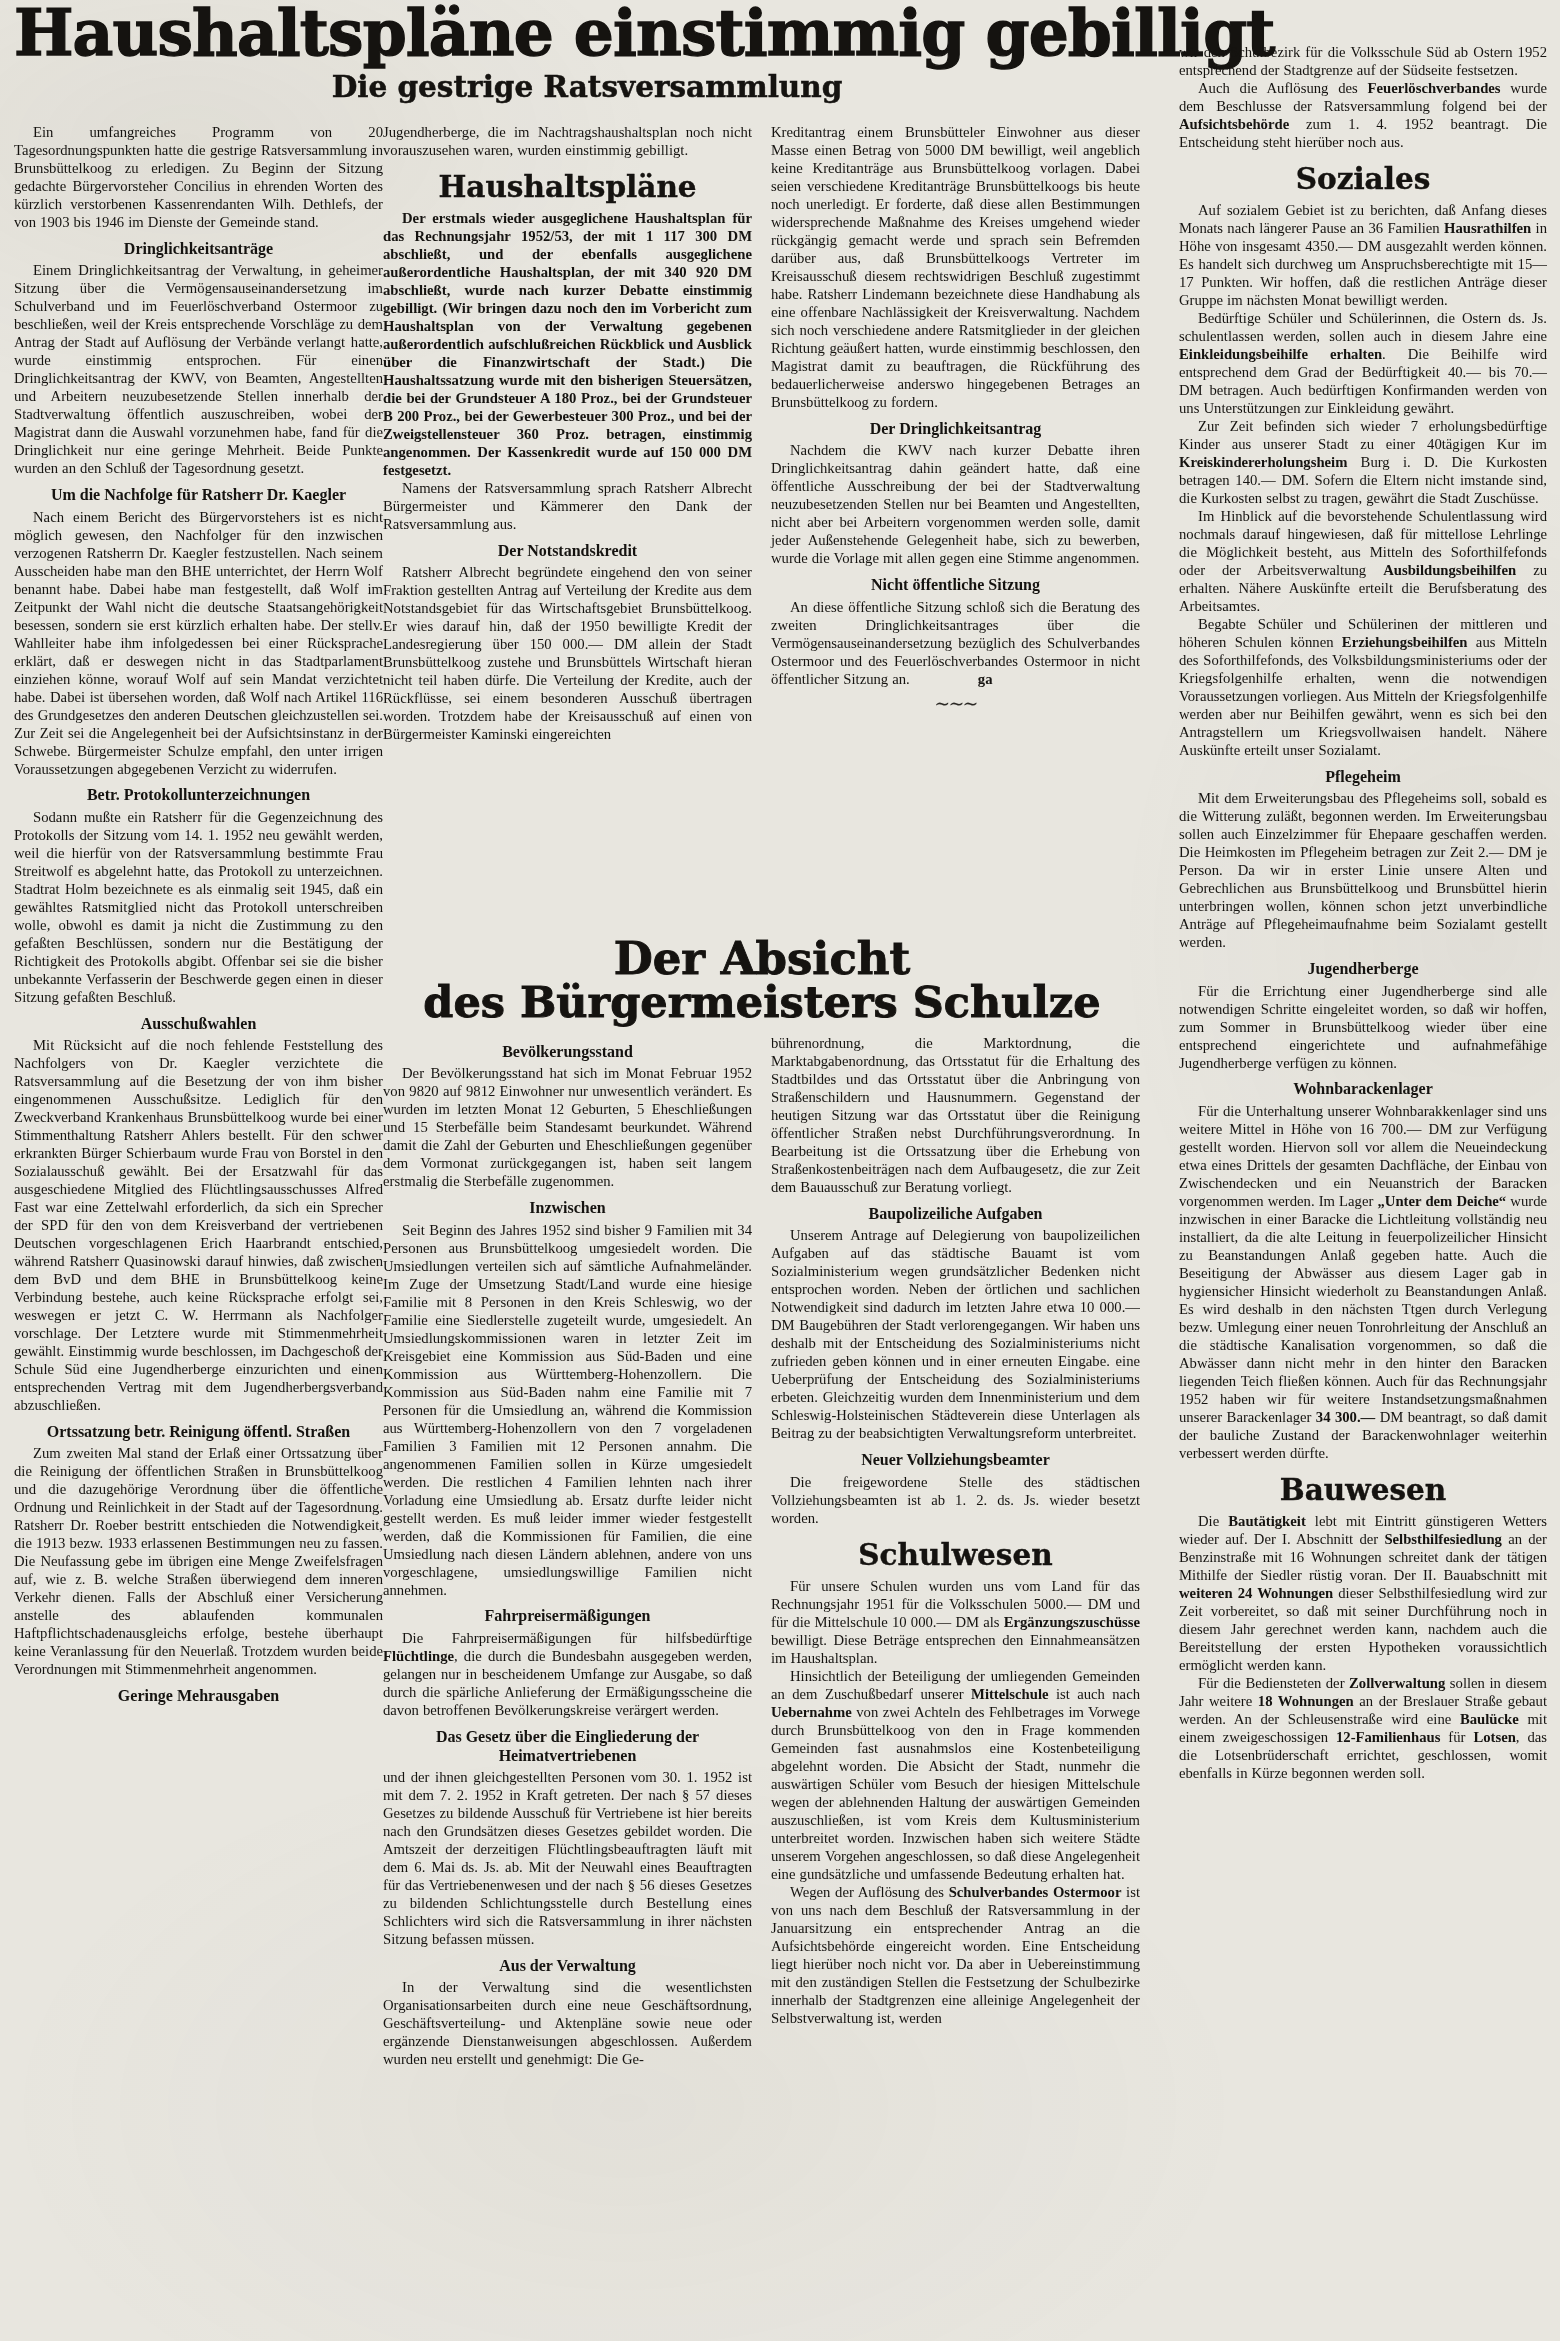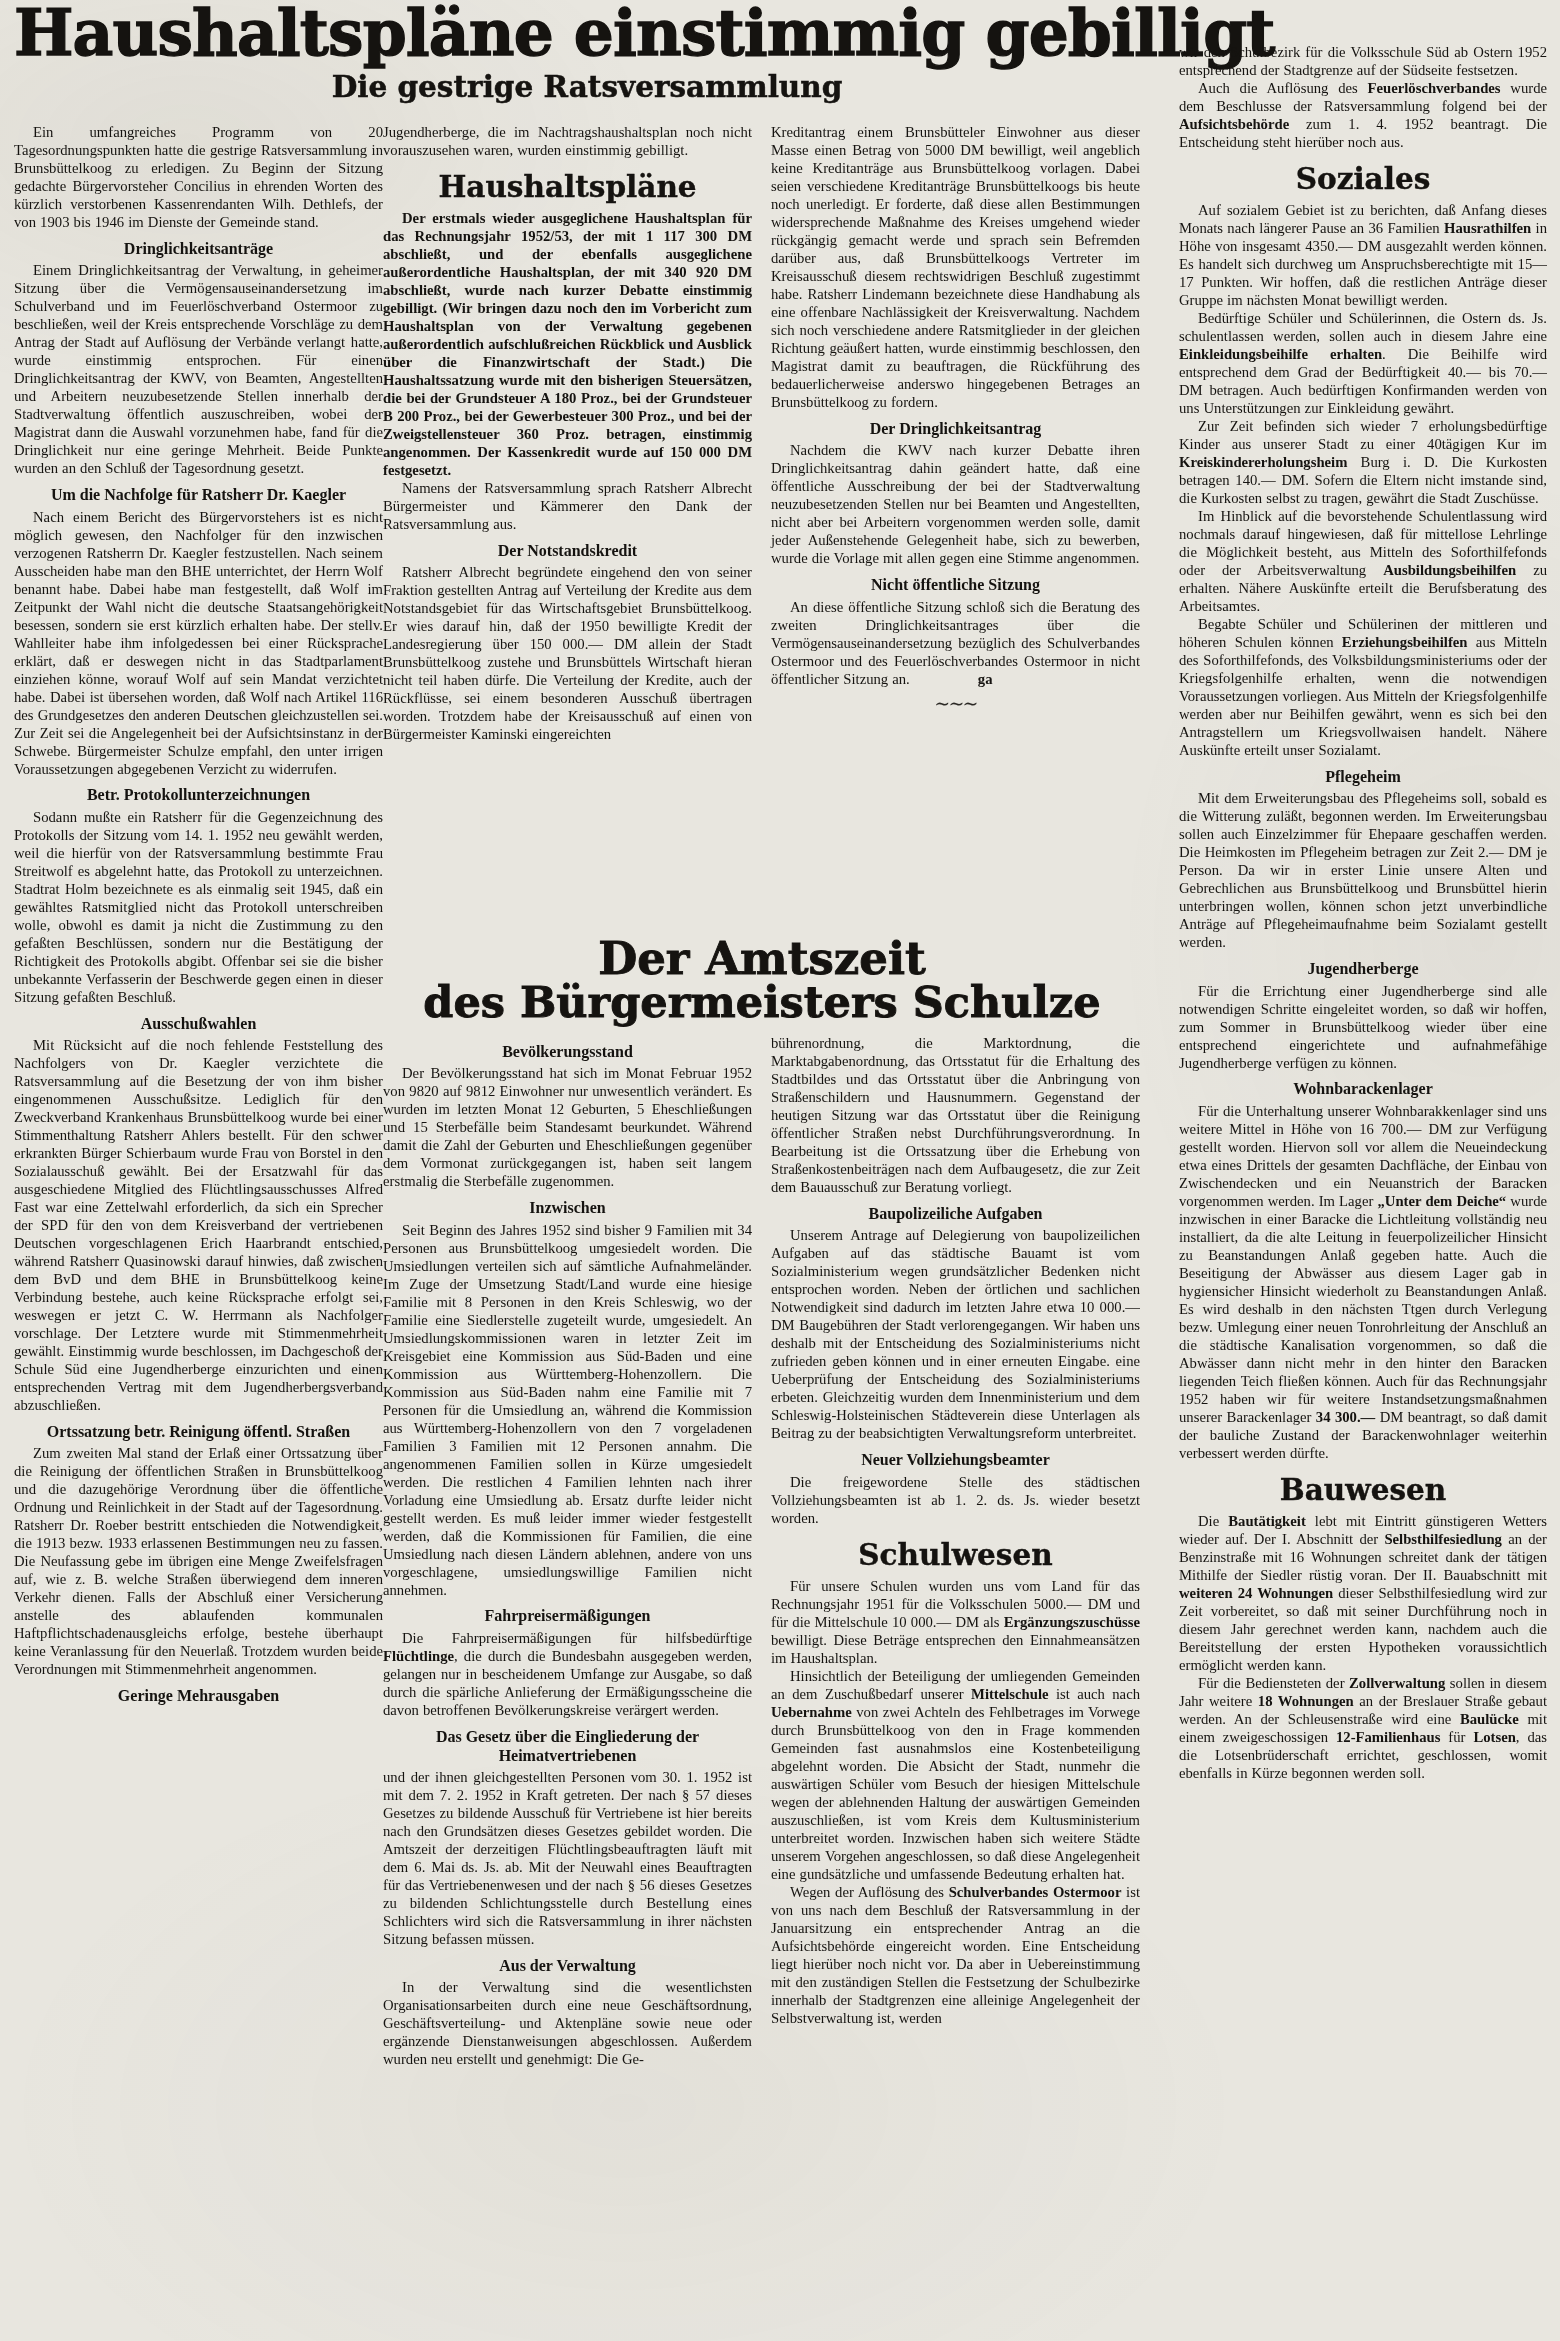--- a/index.html
+++ b/index.html
@@ -101,21 +101,21 @@
           <div class="col" data-col="col3_top">
               <p class="cont">Kreditantrag einem Brunsbütteler Einwohner aus dieser Masse einen Betrag von 5000 DM bewilligt, weil angeblich keine Kreditanträge aus Brunsbüttelkoog vorlagen. Dabei seien verschiedene Kreditanträge Brunsbüttelkoogs bis heute noch unerledigt. Er forderte, daß diese allen Bestimmungen widersprechende Maßnahme des Kreises umgehend wieder rückgängig gemacht werde und sprach sein Befremden darüber aus, daß Brunsbüttelkoogs Vertreter im Kreisausschuß diesem rechtswidrigen Beschluß zugestimmt habe. Ratsherr Lindemann bezeichnete diese Handhabung als eine offenbare Nachlässigkeit der Kreisverwaltung. Nachdem sich noch verschiedene andere Ratsmitglieder in der gleichen Richtung geäußert hatten, wurde einstimmig beschlossen, den Magistrat damit zu beauftragen, die Rückführung des bedauerlicherweise anderswo hingegebenen Betrages an Brunsbüttelkoog zu fordern.</p>
               <h3>Der Dringlichkeitsantrag</h3>
               <p>Nachdem die KWV nach kurzer Debatte ihren Dringlichkeitsantrag dahin geändert hatte, daß eine öffentliche Ausschreibung der bei der Stadtverwaltung neuzubesetzenden Stellen nur bei Beamten und Angestellten, nicht aber bei Arbeitern vorgenommen werden solle, damit jeder Außenstehende Gelegenheit habe, sich zu bewerben, wurde die Vorlage mit allen gegen eine Stimme angenommen.</p>
               <h3>Nicht öffentliche Sitzung</h3>
               <p>An diese öffentliche Sitzung schloß sich die Beratung des zweiten Dringlichkeitsantrages über die Vermögensauseinandersetzung bezüglich des Schulverbandes Ostermoor und des Feuerlöschverbandes Ostermoor in nicht öffentlicher Sitzung an.<span class="sig">ga</span></p>
               <div class="squiggle">∼∼∼</div>
             </div>
         </div>
         <div class="mid-headline">
-          <div class="l1">Der Amtszeit</div>
+          <div class="l1">Der Absicht</div>
           <div class="l2">des Bürgermeisters Schulze</div>
         </div>
         <div class="band band-bottom">
           <div class="col" data-col="col2_bottom">
               <h3>Bevölkerungsstand</h3>
               <p>Der Bevölkerungsstand hat sich im Monat Februar 1952 von 9820 auf 9812 Einwohner nur unwesentlich verändert. Es wurden im letzten Monat 12 Geburten, 5 Eheschließungen und 15 Sterbefälle beim Standesamt beurkundet. Während damit die Zahl der Geburten und Eheschließungen gegenüber dem Vormonat zurückgegangen ist, haben seit langem erstmalig die Sterbefälle zugenommen.</p>
               <h3>Inzwischen</h3>
               <p>Seit Beginn des Jahres 1952 sind bisher 9 Familien mit 34 Personen aus Brunsbüttelkoog umgesiedelt worden. Die Umsiedlungen verteilen sich auf sämtliche Aufnahmeländer. Im Zuge der Umsetzung Stadt/Land wurde eine hiesige Familie mit 8 Personen in den Kreis Schleswig, wo der Familie eine Siedlerstelle zugeteilt wurde, umgesiedelt. An Umsiedlungskommissionen waren in letzter Zeit im Kreisgebiet eine Kommission aus Süd-Baden und eine Kommission aus Württemberg-Hohenzollern. Die Kommission aus Süd-Baden nahm eine Familie mit 7 Personen für die Umsiedlung an, während die Kommission aus Württemberg-Hohenzollern von den 7 vorgeladenen Familien 3 Familien mit 12 Personen annahm. Die angenommenen Familien sollen in Kürze umgesiedelt werden. Die restlichen 4 Familien lehnten nach ihrer Vorladung eine Umsiedlung ab. Ersatz durfte leider nicht gestellt werden. Es muß leider immer wieder festgestellt werden, daß die Kommissionen für Familien, die eine Umsiedlung nach diesen Ländern ablehnen, andere von uns vorgeschlagene, umsiedlungswillige Familien nicht annehmen.</p>
               <h3>Fahrpreisermäßigungen</h3>
               <p>Die Fahrpreisermäßigungen für hilfsbedürftige <b>Flüchtlinge</b>, die durch die Bundesbahn ausgegeben werden, gelangen nur in bescheidenem Umfange zur Ausgabe, so daß durch die spärliche Anlieferung der Ermäßigungsscheine die davon betroffenen Bevölkerungskreise verärgert werden.</p>

